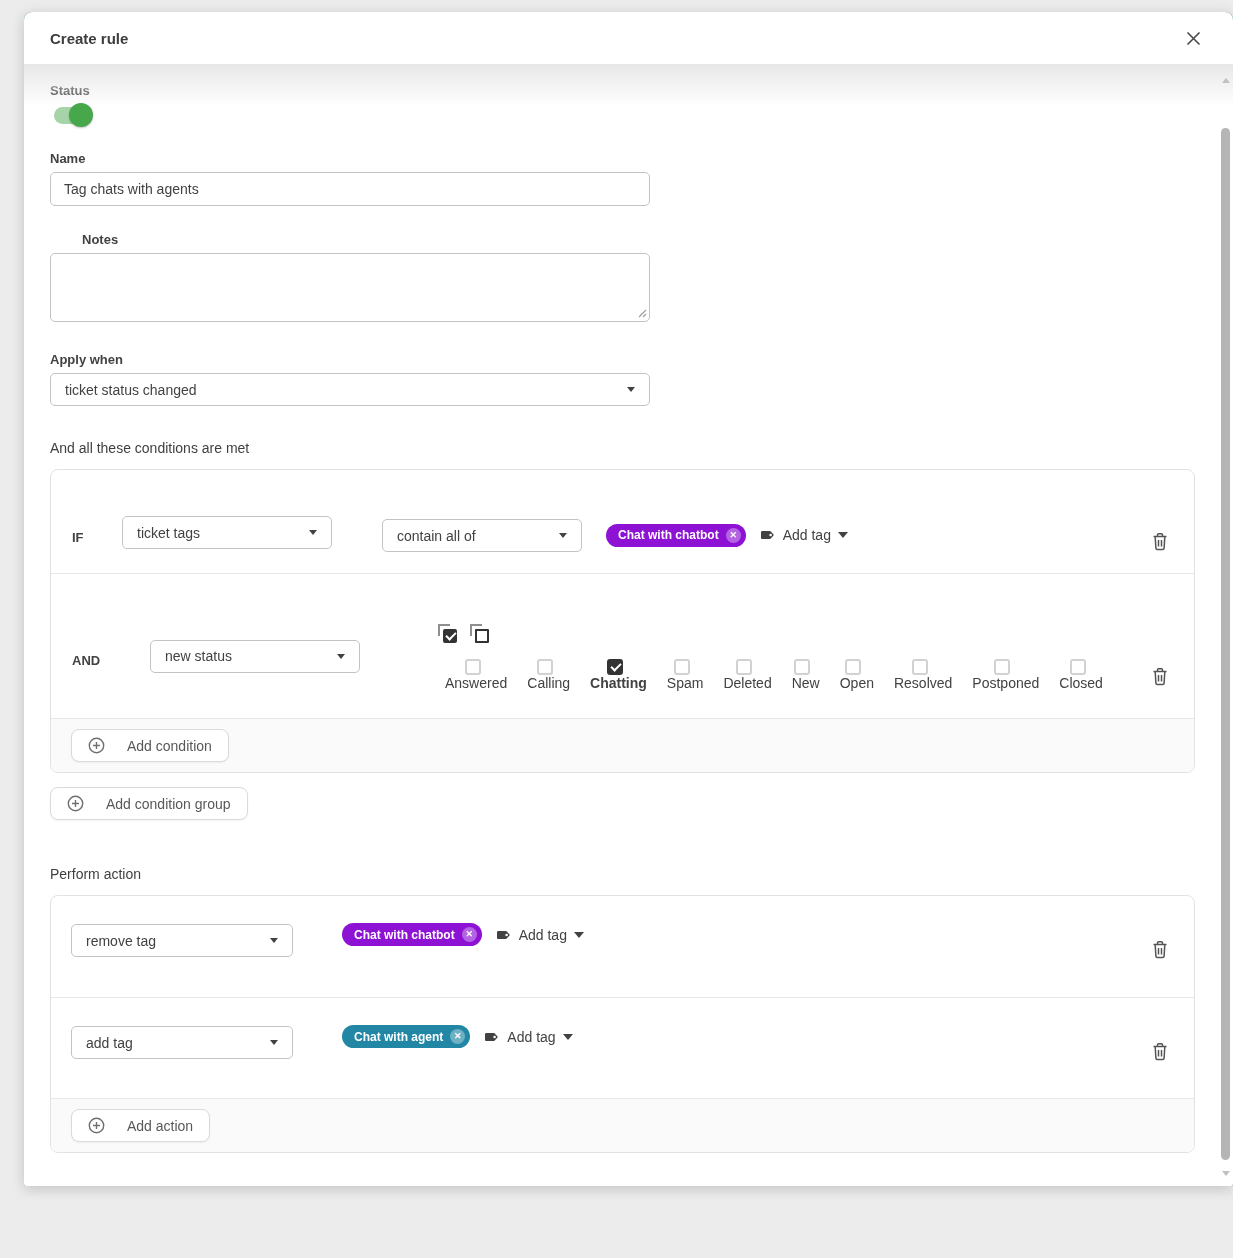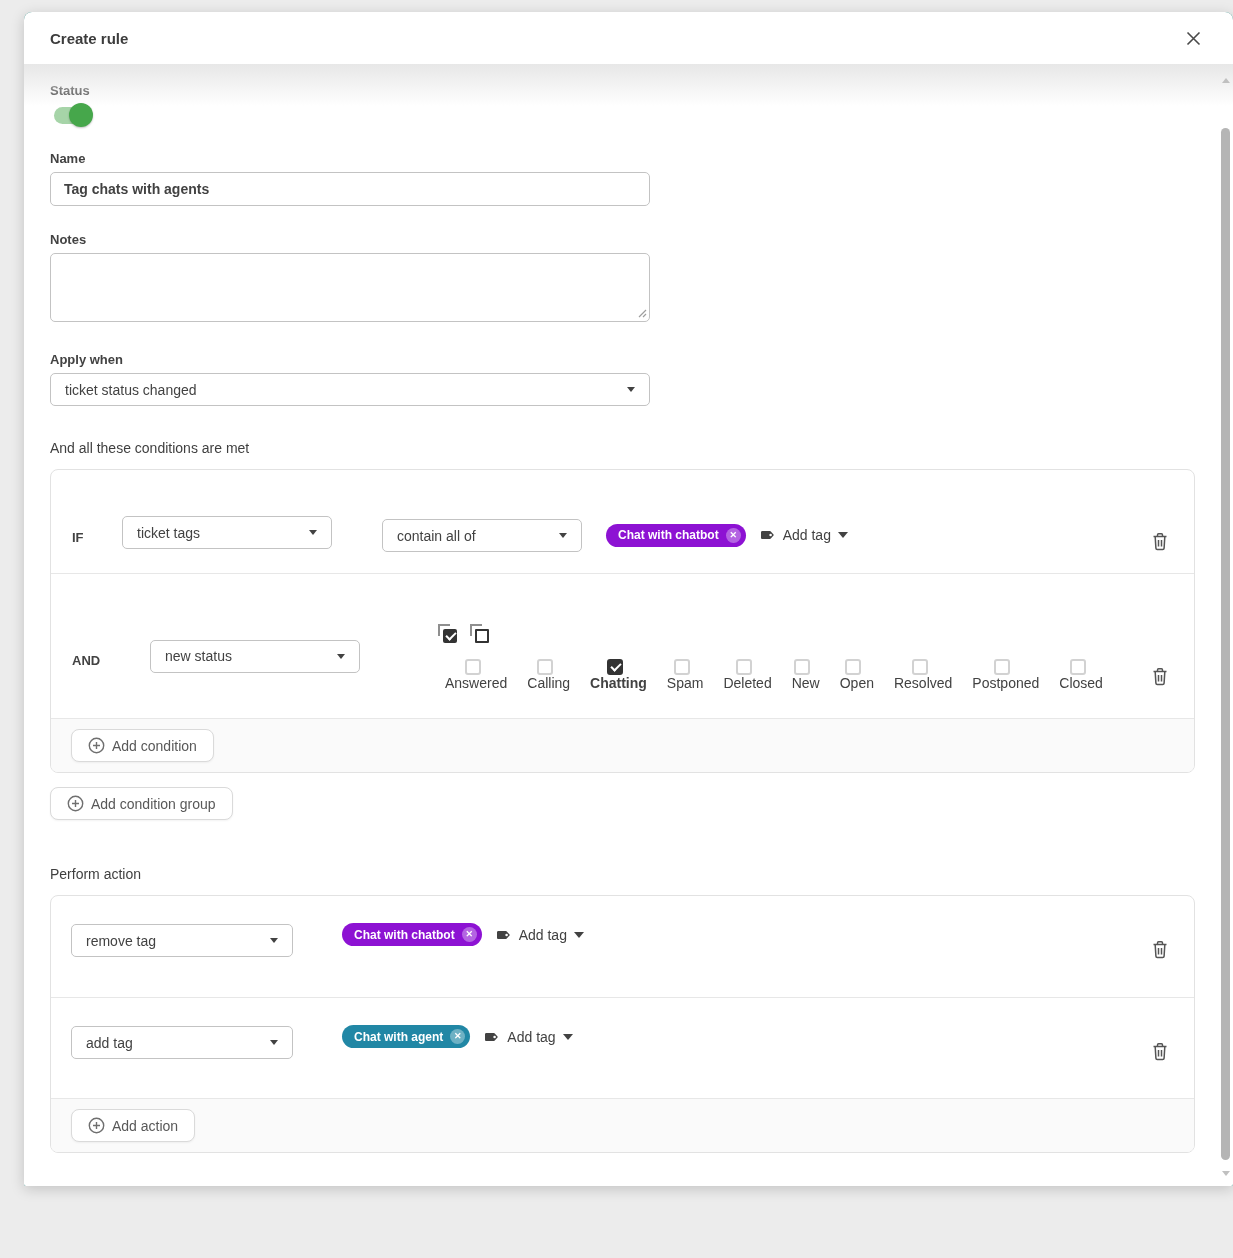--- a/index.html
+++ b/index.html
@@ -38,23 +38,23 @@
   .lbl-status { margin-top:19px; }
   
   .toggle { margin-top:9px; margin-left:4px; width:36px; height:17px;
     background:#a6d4a8; border-radius:9px; position:relative; cursor:pointer; }
   .toggle .knob { position:absolute; right:-3px; top:-4px; width:24px; height:24px;
     border-radius:50%; background:#46a74b; box-shadow:0 1px 2px rgba(0,0,0,.25); }
   .lbl-name { margin-top:27px; }
   .text-input {
     margin-top:6px; width:600px; height:34px; border:1px solid #c3c3c3;
     border-radius:5px; padding:0 13px; font-size:14px; color:#424242;
-    font-family:"Liberation Sans",sans-serif; background:#fff; outline:none;font-weight:bold;
-  }
-  .lbl-notes { margin-top:26px; }
+    font-family:"Liberation Sans",sans-serif; background:#fff; outline:none;
+  }
+  .lbl-notes { margin-top:26px;margin-left:32px; }
   .textarea-wrap { position:relative; width:600px; margin-top:6px; }
   .notes-area {
     width:600px; height:69px; border:1px solid #c3c3c3; border-radius:5px;
     padding:8px 13px; font-size:14px; color:#424242; resize:none;
     font-family:"Liberation Sans",sans-serif; outline:none; display:block;
   }
   .resize-corner { position:absolute; right:3px; bottom:4px; pointer-events:none; }
   .lbl-apply { margin-top:30px; }
   
   .select {
@@ -137,21 +137,21 @@
   .cb-label { font-size:14px; margin-left:7px; color:#424242; }
   .cb-item.checked .cb-label { font-weight:bold; }
   
   .group-footer {
     border-top:1px solid #e7e7e7; background:#fafafa; padding:10px 0 10px 20px;
     display:flex; align-items:center;
   }
   .ghost-btn {
     height:33px; background:#fff; border:1px solid #dadada; border-radius:8px;
     box-shadow:0 1px 2px rgba(0,0,0,.05); display:inline-flex; align-items:center;
-    gap:7px; padding:0 16px; font-size:14px; color:#585858; cursor:pointer;
+    gap:22px; padding:0 16px; font-size:14px; color:#585858; cursor:pointer;
     font-family:"Liberation Sans",sans-serif;
   }
   .btn-add-group { margin-top:14px; }
   
   .action-row { display:flex; align-items:flex-start; padding:22px 24px 0 20px; height:101px; }
   .action-row + .action-row { border-top:1px solid #e7e7e7; }
   .action-row .tag-zone { margin-left:49px; }
   
   .footer-btns { margin-top:60px; display:flex; gap:6px; }
   .save-btn {

